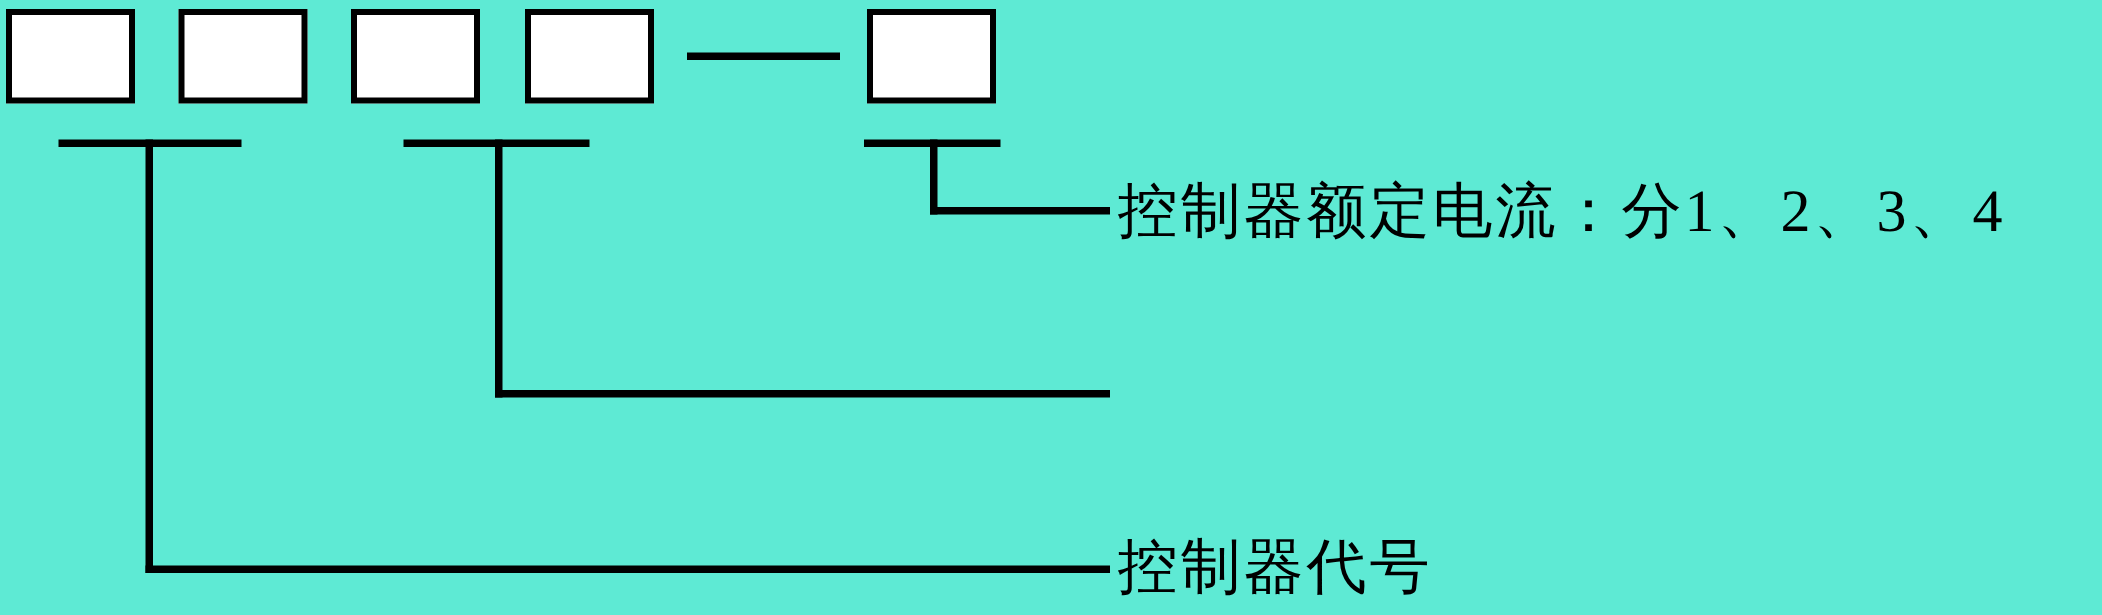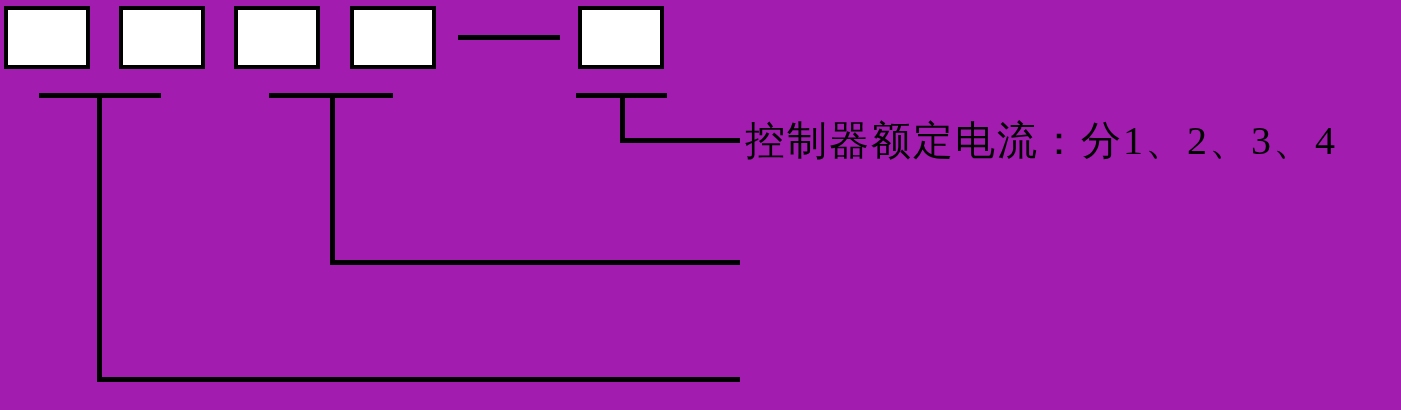--- a/index.html
+++ b/index.html
@@ -4,21 +4,21 @@
 <style>
   html, body {
     margin: 0;
     padding: 0;
     background: #ffffff;
   }
   .figure {
     position: relative;
     width: 1401px;
     height: 410px;
-    background: #a21caf;
+    background: #5eead4;
     overflow: hidden;
     font-family: "Liberation Serif", "DejaVu Serif", serif;
   }
   .mbox {
     position: absolute;
     top: 6px;
     width: 78px;
     height: 55px;
     border: 4px solid #000000;
     background: #ffffff;
@@ -58,14 +58,15 @@
   <div class="vline" style="left:330px; top:93px;  width:5px;   height:172px;"></div>
   <div class="hline" style="left:330px; top:260px; width:410px; height:5px;"></div>
 
   <div class="hline" style="left:576px; top:93px;  width:91px;  height:5px;"></div>
   <div class="vline" style="left:620px; top:93px;  width:5px;   height:50px;"></div>
   <div class="hline" style="left:620px; top:138px; width:120px; height:5px;"></div>
 
   <div class="callout" style="top:121px;">控制器额定电流：分1、2、3、4</div>
 
 
+  <div class="callout" style="top:358px;">控制器代号</div>
 
 </div>
 
 </body></html>

